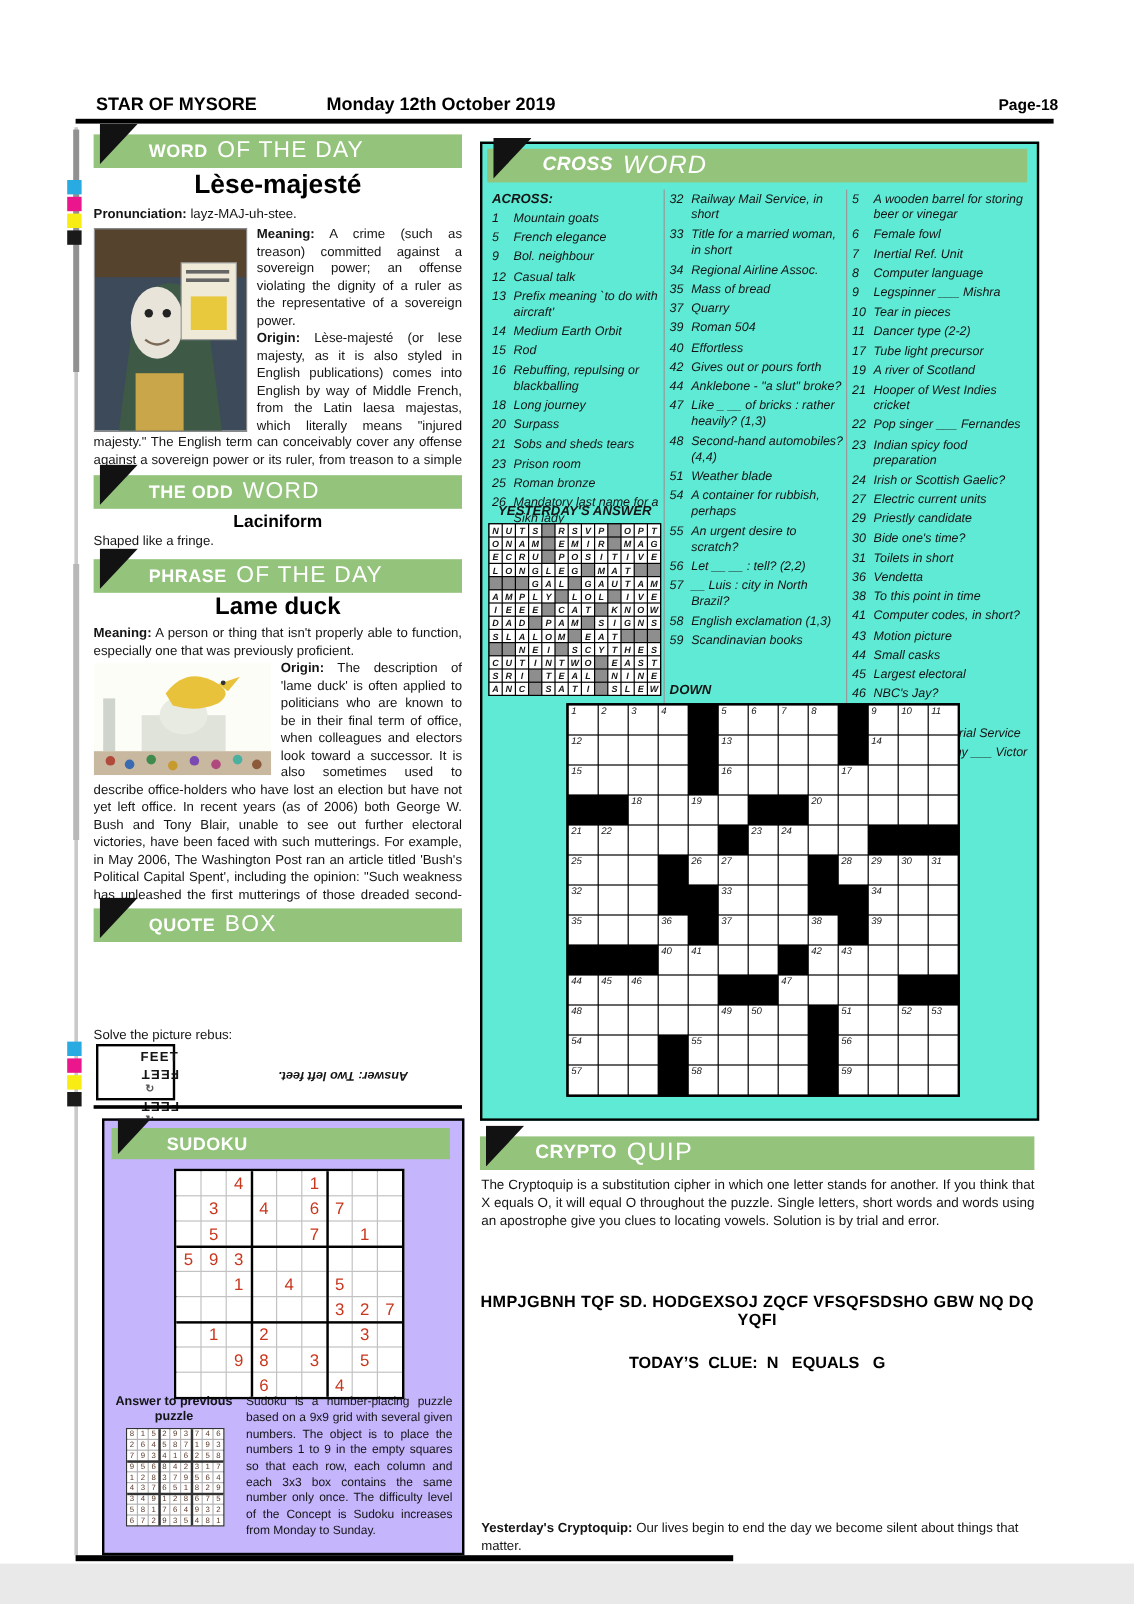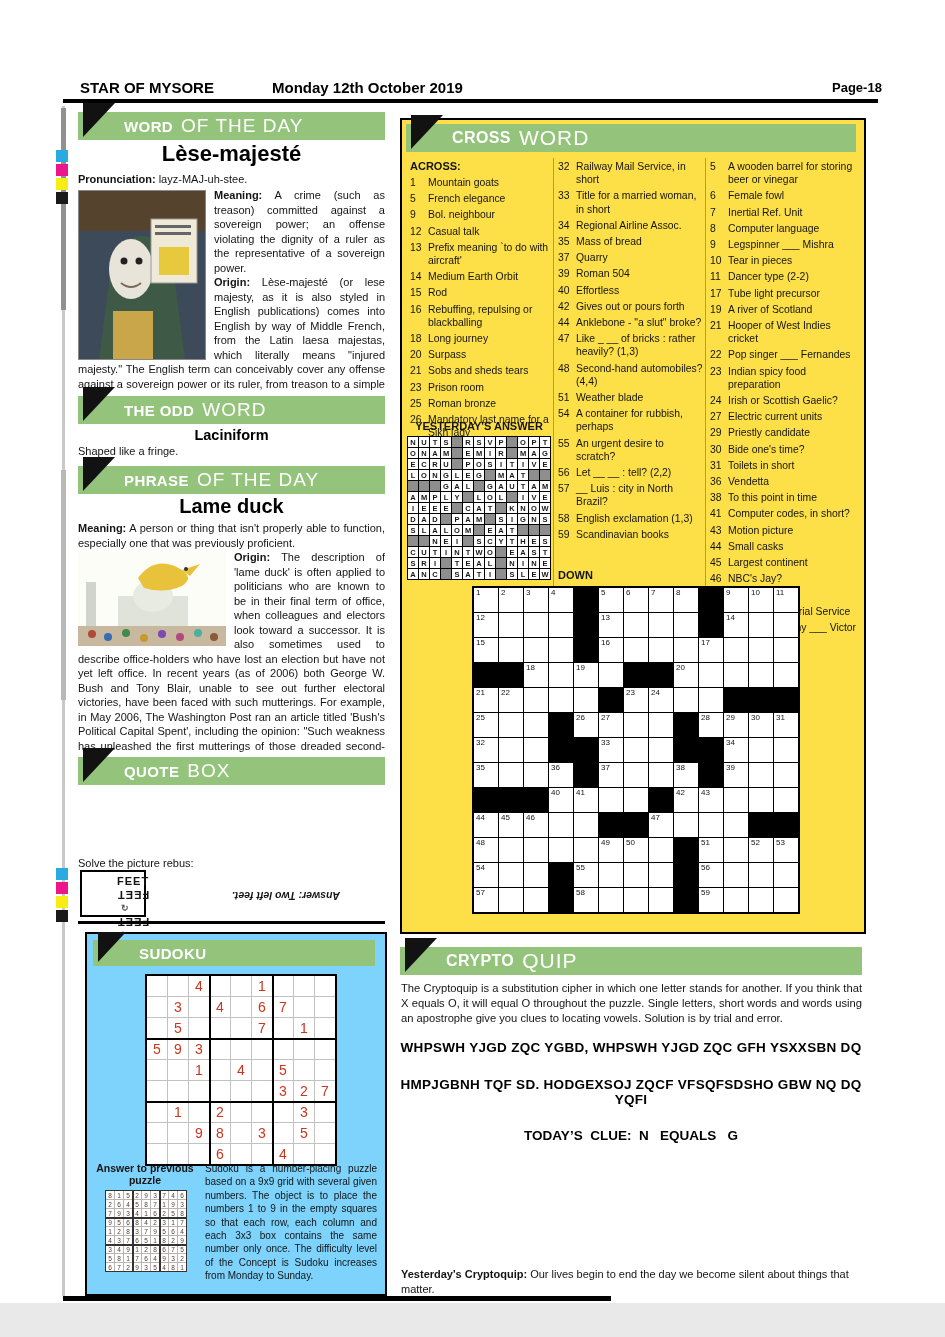--- a/index.html
+++ b/index.html
@@ -21,31 +21,31 @@
   .lbl{font-weight:bold;}
   .fimg{float:left;margin:2px 8px 2px 0;border:1px solid #888;}
   .center{text-align:center;}
   
   .rebus{position:absolute;border:2px solid #000;background:#fff;box-sizing:border-box;padding:3px 6px;}
   .rline{font-weight:bold;font-size:11px;line-height:13px;letter-spacing:1px;margin-left:29px;}
   .flip{display:inline-block;transform:rotate(180deg);}
   .arr{font-size:9px;color:#555;margin-left:4px;}
   .flip-answer{position:absolute;transform:rotate(180deg);font-size:10.5px;font-weight:bold;font-style:italic;text-align:left;}
   
-  .sbox{position:absolute;border:2px solid #000;background:#7dd3fc;}
+  .sbox{position:absolute;border:2px solid #000;background:#c4b5fd;}
   .sud-grid{position:absolute;display:grid;grid-template-columns:repeat(9,20px);grid-auto-rows:20px;gap:1px;
             background:#c2c2c2;border:2px solid #000;}
   .sud-cell{background:#fff;display:flex;align-items:center;justify-content:center;font-size:14px;color:#c8371d;}
   .sline{position:absolute;background:#000;}
   .mini-grid{position:absolute;display:grid;grid-template-columns:repeat(9,8px);grid-auto-rows:8px;gap:1px;
              background:#b5b5b5;border:1.5px solid #333;}
   .mini-cell{background:#fff;display:flex;align-items:center;justify-content:center;font-size:6.5px;color:#5a3a2a;}
   .mline{position:absolute;background:#333;}
   
-  .xbox{position:absolute;border:2px solid #000;background:#fde047;}
+  .xbox{position:absolute;border:2px solid #000;background:#5eead4;font-style:italic;}
   .clabel{font-weight:bold;font-size:11px;margin-bottom:4px;}
   .clue{display:flex;margin:0 0 3px 0;font-size:10.4px;line-height:1.27;}
   .cnum{width:18px;flex:none;}
   .ctext{flex:1;}
   .vrule{position:absolute;width:1px;background:#9a9a9a;}
   .ytitle{position:absolute;font-weight:bold;font-size:11px;text-align:center;}
   .y-grid{position:absolute;display:grid;grid-template-columns:repeat(13,10px);grid-auto-rows:10px;gap:1px;
           background:#000;border:1.5px solid #000;}
   .ycell{background:#fff;display:flex;align-items:center;justify-content:center;font-size:7.5px;font-weight:bold;}
   .ycell.blk{background:#8e8e8e;}
@@ -608,21 +608,21 @@
           <div class="clue">
             <span class="cnum">43</span>
             <span class="ctext">Motion picture</span>
           </div>
           <div class="clue">
             <span class="cnum">44</span>
             <span class="ctext">Small casks</span>
           </div>
           <div class="clue">
             <span class="cnum">45</span>
-            <span class="ctext">Largest continent</span>
+            <span class="ctext">Largest electoral</span>
           </div>
           <div class="clue">
             <span class="cnum">46</span>
             <span class="ctext">NBC's Jay?</span>
           </div>
           <div class="clue">
             <span class="cnum">47</span>
             <span class="ctext">Pale</span>
           </div>
           <div class="clue">
@@ -1107,21 +1107,20 @@
         <div class="xcell"></div>
       </div>
   </div>
 
   <div class="gbar big" style="left:400px;top:947px;width:462px;height:28px;">
     <div class="fold"></div>
     <span class="bstrong">CRYPTO</span>
     <span class="blight">QUIP</span>
   </div>
   <div class="intro" style="left:401px;top:981px;width:461px;">The Cryptoquip is a substitution  cipher in which  one letter stands for another. If you think that  X equals O,  it  will equal O throughout the puzzle. Single letters, short words and words using an apostrophe give you clues to locating vowels. Solution is by trial and error.</div>
-  <div class="cipher" style="left:400px;top:1040px;width:462px;">WHPSWH YJGD ZQC YGBD, WHPSWH YJGD ZQC GFH YSXXSBN DQ</div>
   <div class="cipher" style="left:400px;top:1077px;width:462px;">HMPJGBNH TQF SD. HODGEXSOJ ZQCF VFSQFSDSHO GBW NQ DQ YQFI</div>
   <div class="today-clue" style="left:400px;top:1128px;width:462px;">TODAY’S  CLUE:  N   EQUALS   G</div>
   <div class="body" style="left:401px;top:1267px;width:461px;text-align:left;">
     <span class="lbl">Yesterday's  Cryptoquip:</span>
     <span>Our lives begin to end the day we become silent about things that matter.</span>
   </div>
 
   <div class="rule" style="left:63px;top:1296px;width:548px;height:5px;"></div>
   <div class="mark" style="left:0;top:1303px;width:945px;height:34px;background:#e9e9e9;"></div>
 

